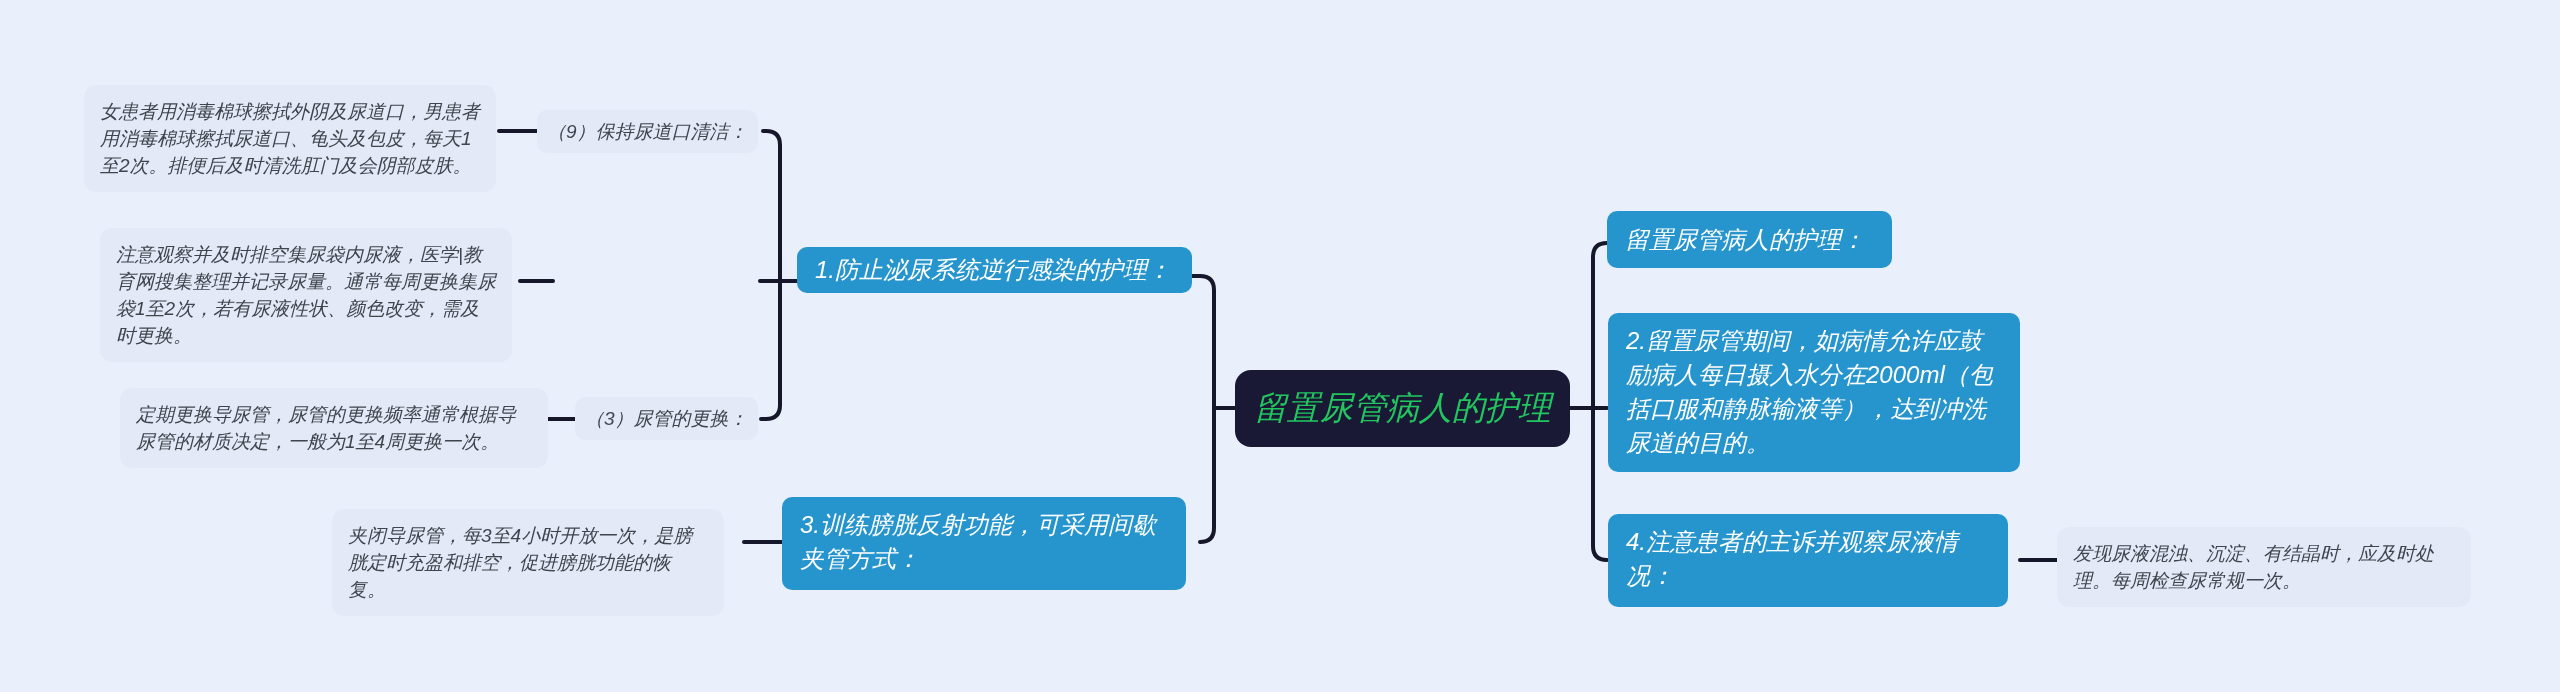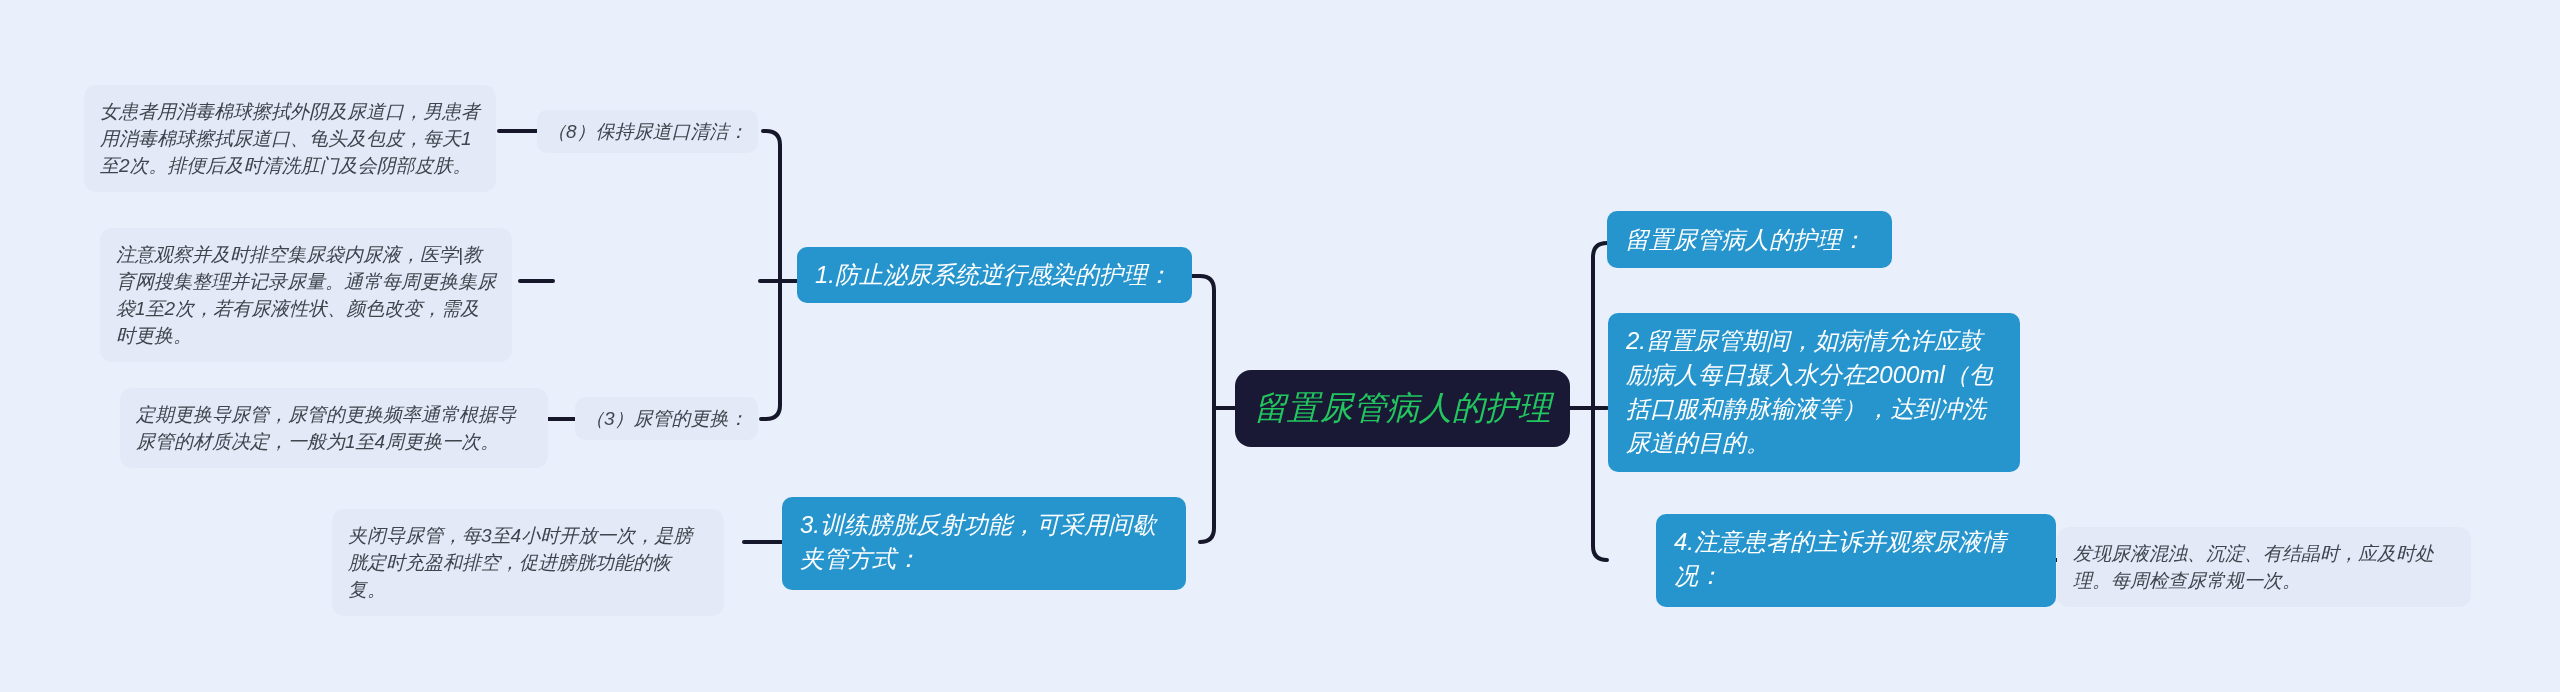--- a/index.html
+++ b/index.html
@@ -111,32 +111,32 @@
   </svg>
 
   <div class="note" style="left:84px;top:85px;width:412px;">女患者用消毒棉球擦拭外阴及尿道口，男患者用消毒棉球擦拭尿道口、龟头及包皮，每天1至2次。排便后及时清洗肛门及会阴部皮肤。</div>
 
   <div class="note" style="left:100px;top:228px;width:412px;">注意观察并及时排空集尿袋内尿液，医学|教育网搜集整理并记录尿量。通常每周更换集尿袋1至2次，若有尿液性状、颜色改变，需及时更换。</div>
 
   <div class="note" style="left:120px;top:388px;width:428px;">定期更换导尿管，尿管的更换频率通常根据导尿管的材质决定，一般为1至4周更换一次。</div>
 
   <div class="note" style="left:332px;top:509px;width:392px;">夹闭导尿管，每3至4小时开放一次，是膀胱定时充盈和排空，促进膀胱功能的恢复。</div>
 
-  <div class="chip" style="left:537px;top:110px;">（8）保持尿道口清洁：</div>
+  <div class="chip" style="left:537px;top:110px;">（9）保持尿道口清洁：</div>
 
 
   <div class="chip" style="left:575px;top:397px;">（3）尿管的更换：</div>
 
-  <div class="topic single" style="left:797px;top:247px;width:395px;height:56px;">1.防止泌尿系统逆行感染的护理：</div>
+  <div class="topic single" style="left:797px;top:247px;width:395px;height:46px;">1.防止泌尿系统逆行感染的护理：</div>
 
   <div class="topic" style="left:782px;top:497px;width:404px;height:93px;">3.训练膀胱反射功能，可采用间歇夹管方式：</div>
 
   <div class="root-topic" style="left:1235px;top:370px;width:335px;height:77px;">留置尿管病人的护理</div>
 
   <div class="topic single" style="left:1607px;top:211px;width:285px;height:57px;">留置尿管病人的护理：</div>
 
   <div class="topic" style="left:1608px;top:313px;width:412px;height:159px;">2.留置尿管期间，如病情允许应鼓励病人每日摄入水分在2000ml（包括口服和静脉输液等），达到冲洗尿道的目的。</div>
 
-  <div class="topic" style="left:1608px;top:514px;width:400px;height:93px;margin-left:48px;">4.注意患者的主诉并观察尿液情况：</div>
+  <div class="topic" style="left:1608px;top:514px;width:400px;height:93px;">4.注意患者的主诉并观察尿液情况：</div>
 
   <div class="note" style="left:2057px;top:527px;width:414px;">发现尿液混浊、沉淀、有结晶时，应及时处理。每周检查尿常规一次。</div>
 
 </div>
 
 </body></html>

